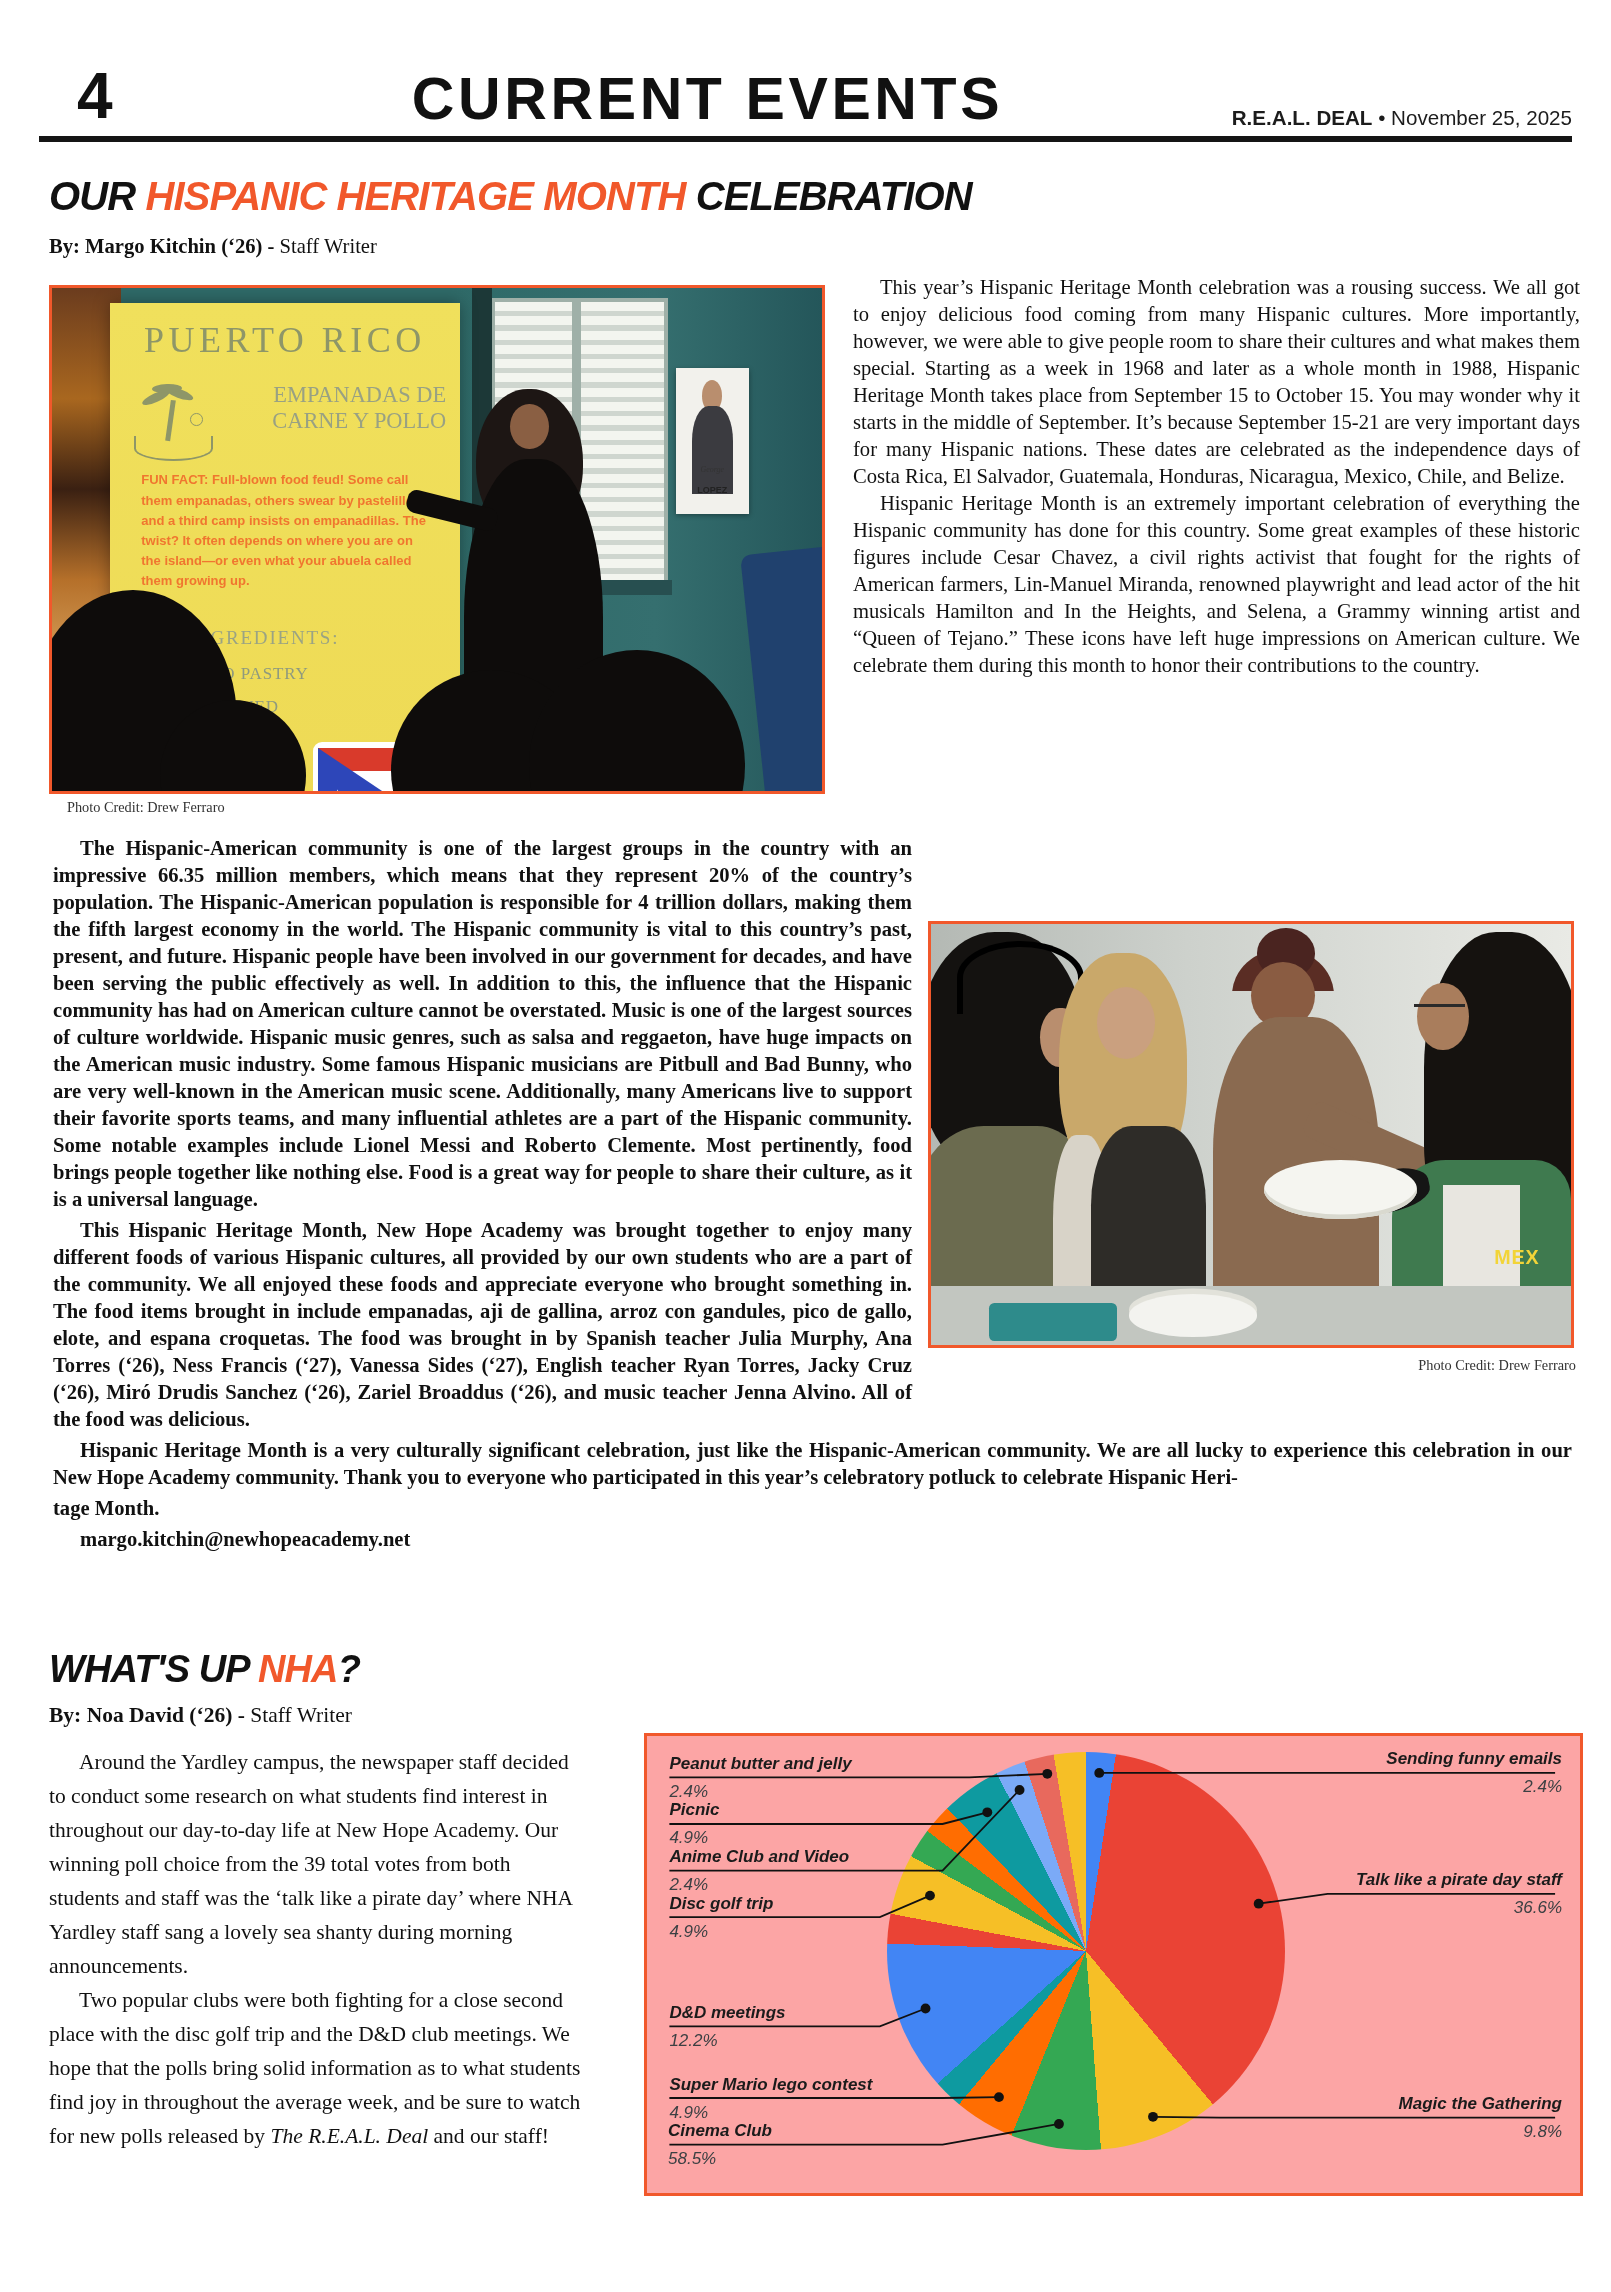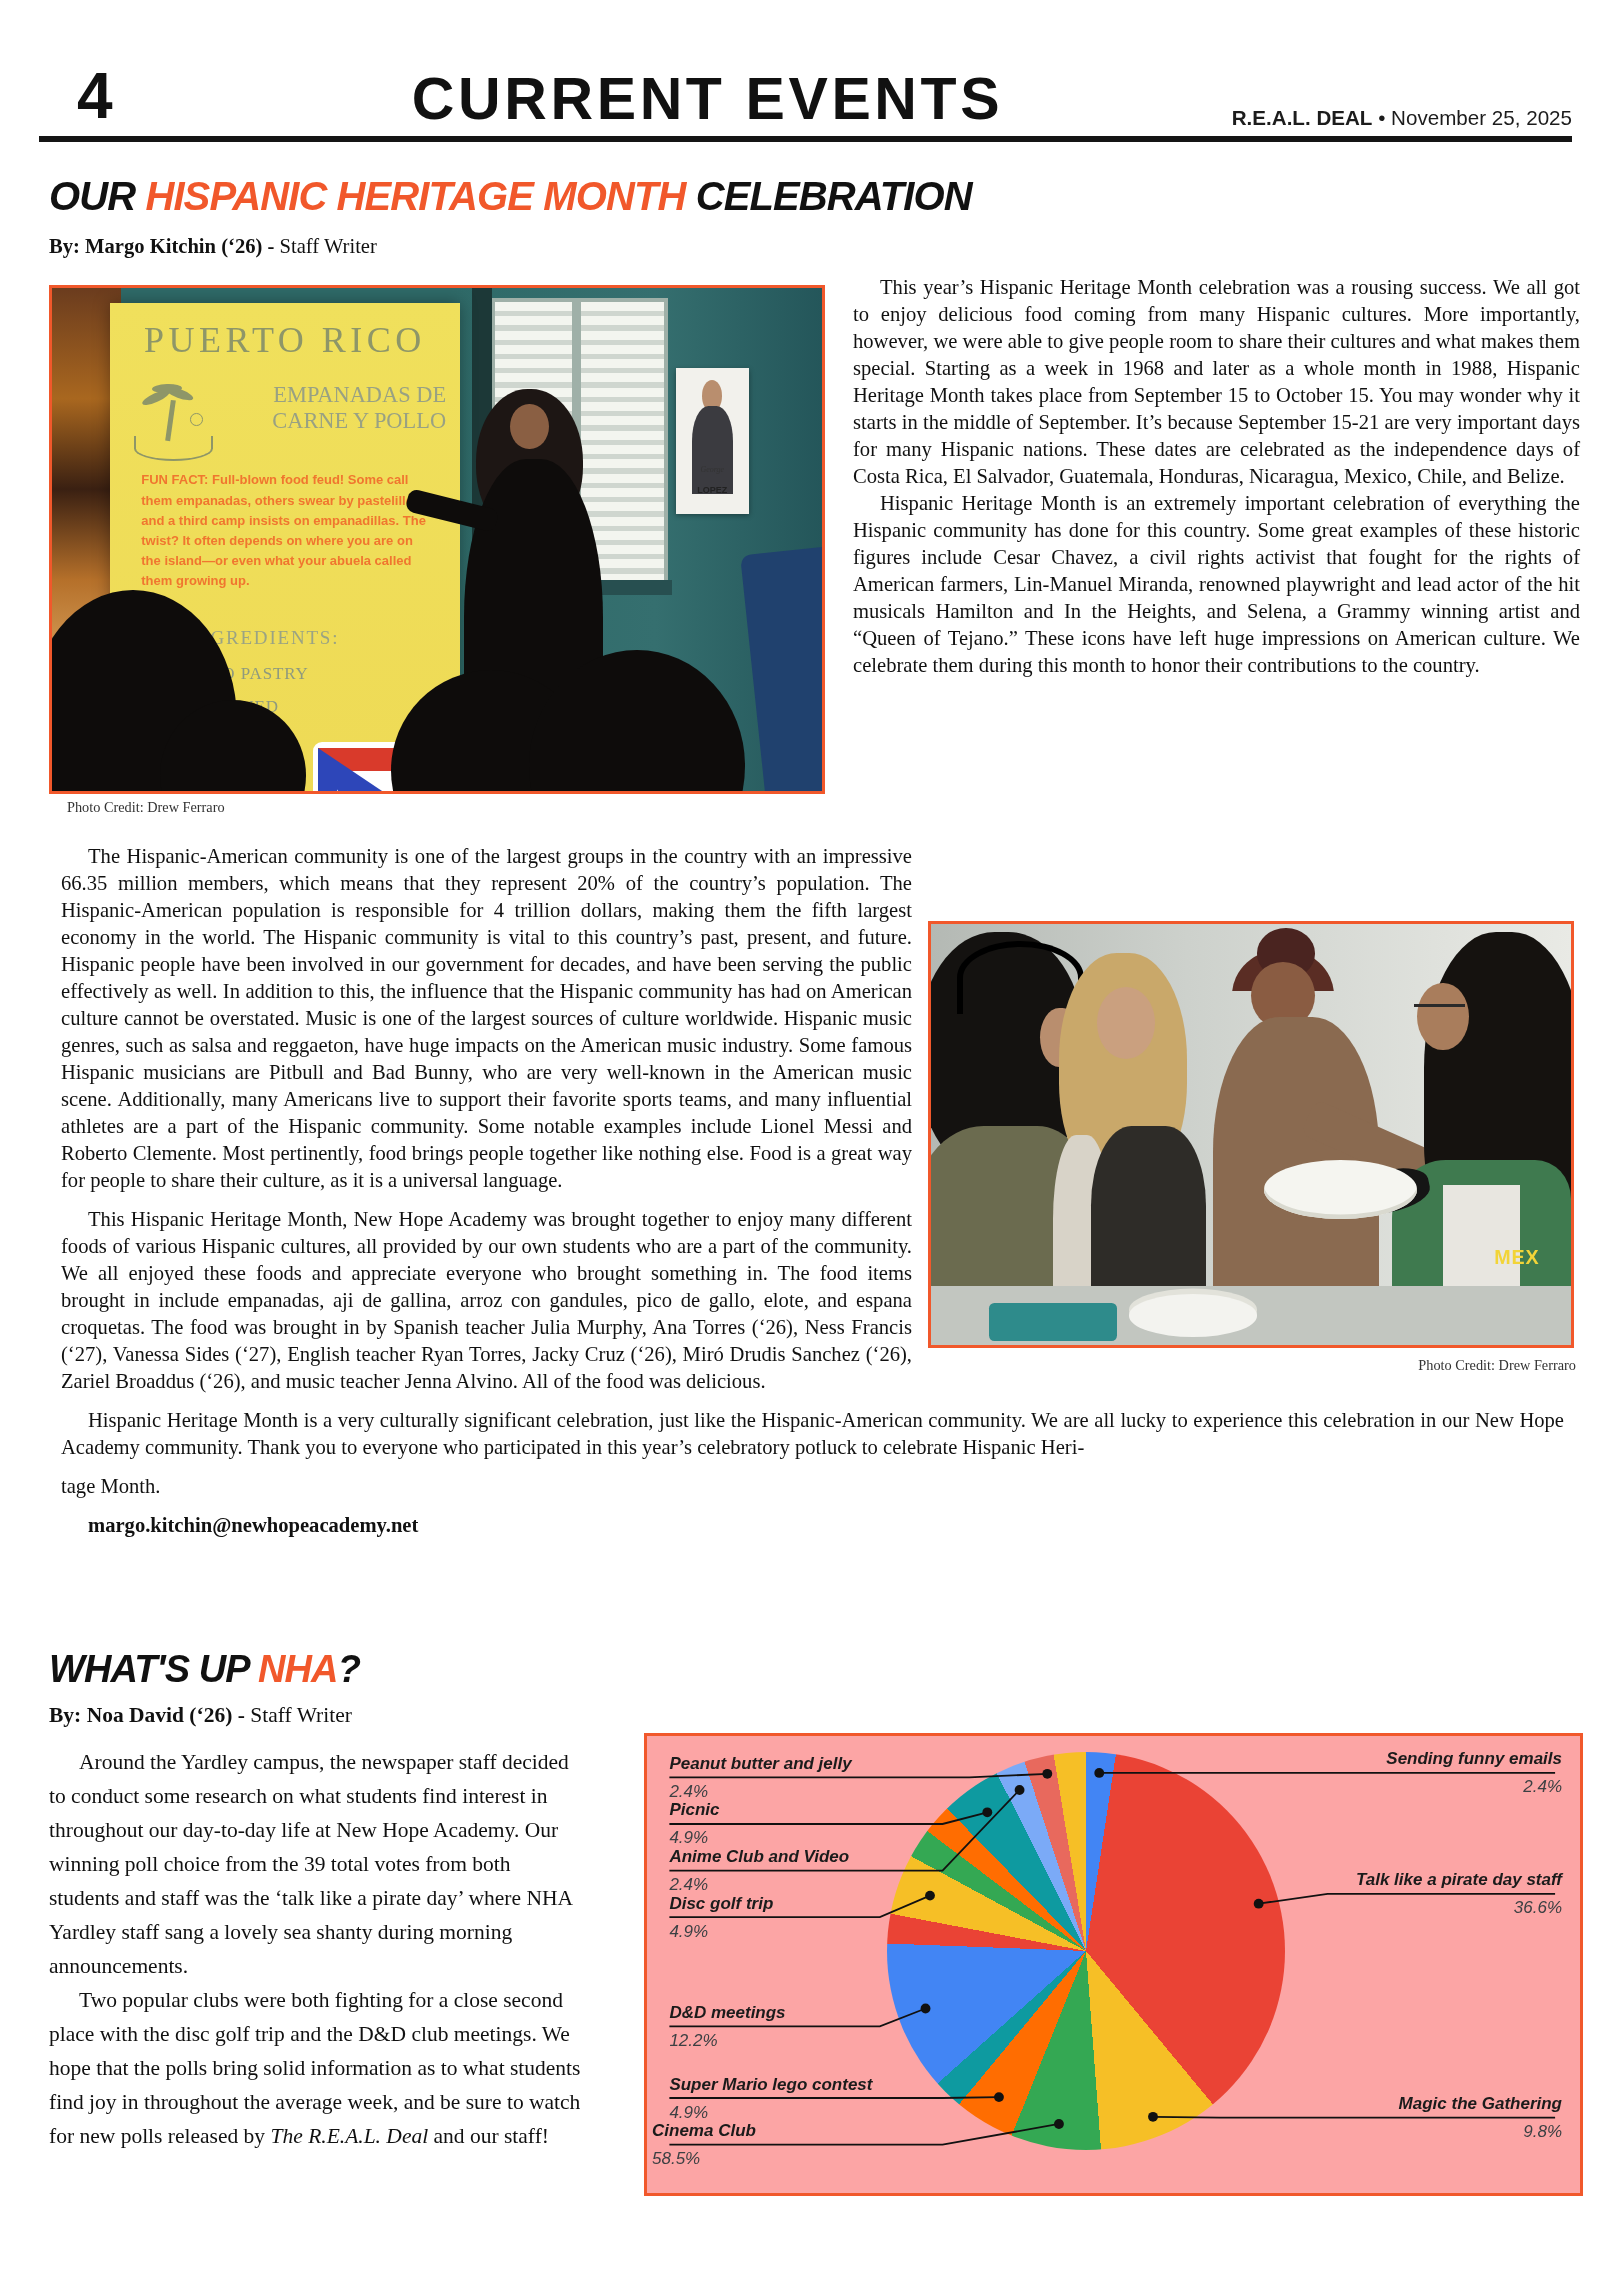--- a/index.html
+++ b/index.html
@@ -23,21 +23,21 @@
   .byline .b{font-weight:700;}
   #a1-byline{left:49px;top:235px;}
 
   #photo1{left:49px;top:285px;width:770px;height:503px;border:3.6px solid #F1582B;background:#2f6a68;overflow:hidden;}
   #caption1{left:67px;top:799px;font-size:14.3px;color:#333;}
 
   #a1-rightcol{left:853px;top:274px;width:727px;font-size:20.6px;line-height:27px;text-align:justify;}
   #a1-rightcol p{margin:0;text-indent:27px;}
 
   #a1-flow{left:49px;top:831px;width:1527px;font-size:20.6px;line-height:27px;text-align:justify;}
-  #a1-flow p{margin:12px;text-indent:27px;}
+  #a1-flow p{margin:4px;text-indent:27px;font-weight:bold;}
   #a1-flow p.noindent{text-indent:0;}
   #photo2-float{float:right;width:648px;margin:90px 0 9px 16px;}
   #photo2{position:relative;width:640px;height:421px;border:3.6px solid #F1582B;background:#cdd1cc;overflow:hidden;}
   #caption2{text-align:right;font-size:14.3px;color:#333;margin-top:3.6px;}
   .email{font-weight:700;font-size:20.6px;margin-top:23px;text-indent:0;}
 
   
   #photo1 *{position:absolute;}
   #p1-food{left:0;top:0;width:9%;height:100%;background:linear-gradient(180deg,#6b3c1e 0%,#a9671f 22%,#3a2012 40%,#b5702a 58%,#d8a05a 75%,#4a2a16 100%);}
   #p1-wall{left:52%;top:0;width:48%;height:100%;background:linear-gradient(90deg,#2f6a68,#356f6f 55%,#24565a);}
@@ -284,21 +284,21 @@
             <span class="c-pct">4.9%</span>
           </div>
           <div class="callout left" style="top: 267px; left: 22.4px;">
             <span class="c-label">D&amp;D meetings</span>
             <span class="c-pct">12.2%</span>
           </div>
           <div class="callout left" style="top: 339px; left: 22.4px;">
             <span class="c-label">Super Mario lego contest</span>
             <span class="c-pct">4.9%</span>
           </div>
-          <div class="callout left" style="top: 385px; left: 5px;">
+          <div class="callout left" style="top: 385px; left: 21px;">
             <span class="c-label">Cinema Club</span>
             <span class="c-pct">58.5%</span>
           </div>
           <div class="callout right" style="top: 13.4px; right: 18px;">
             <span class="c-label">Sending funny emails</span>
             <span class="c-pct">2.4%</span>
           </div>
           <div class="callout right" style="top: 134px; right: 18px;">
             <span class="c-label">Talk like a pirate day staff</span>
             <span class="c-pct">36.6%</span>

